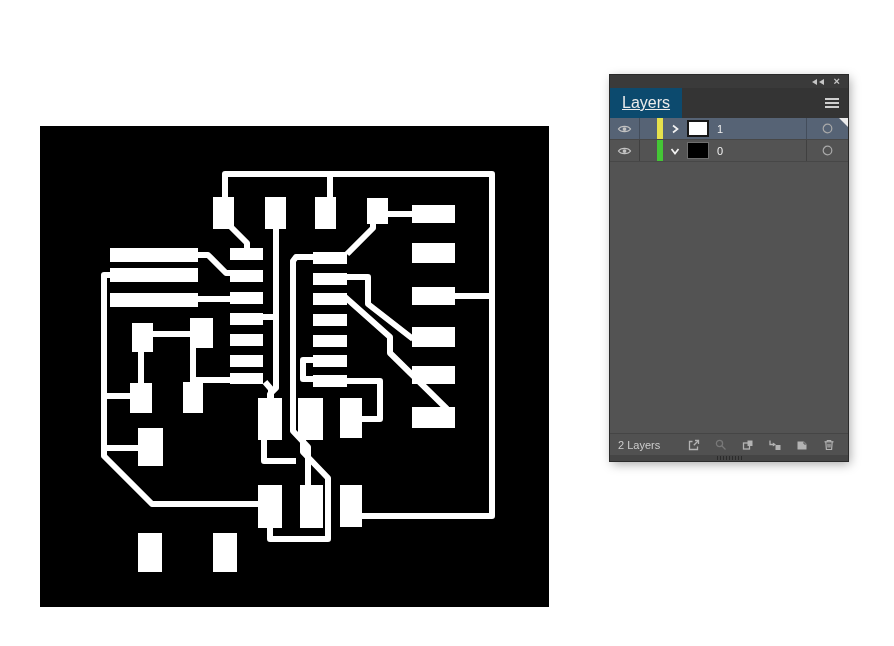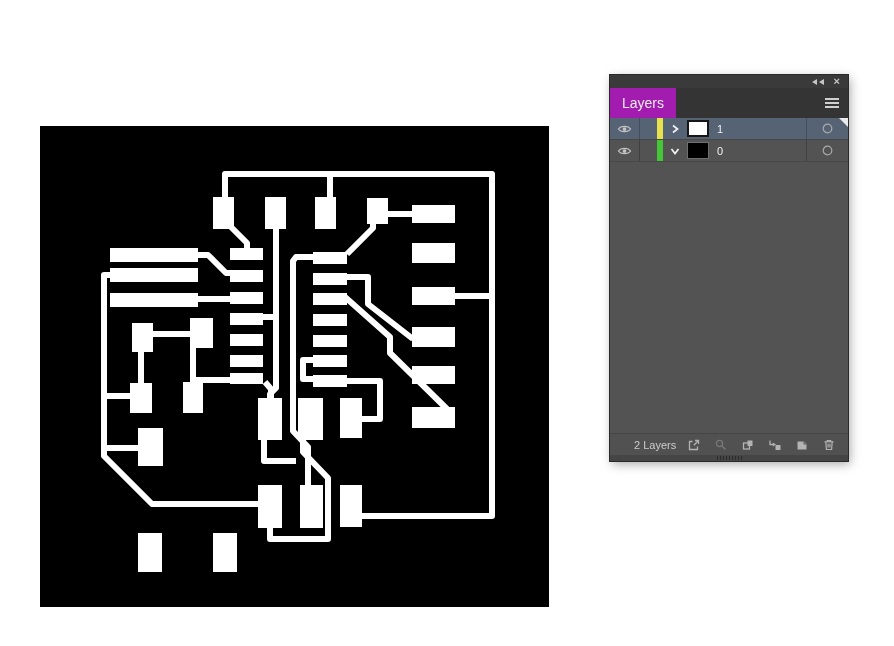--- a/index.html
+++ b/index.html
@@ -14,22 +14,22 @@
   
   .panel { position:absolute; display:flex; flex-direction:column;
            background:#535353; outline:1px solid #2a2a2a;
            box-shadow:2px 3px 10px rgba(0,0,0,0.35); }
   .minibar { height:13px; background:#3a3a3a; display:flex; align-items:center;
              justify-content:flex-end; padding:0 5px; flex:0 0 auto; }
   .tri { width:0; height:0; border-top:3px solid transparent; border-bottom:3px solid transparent;
          border-right:5px solid #c6c6c6; margin-left:2px; }
   .closex { color:#c6c6c6; font-size:11px; font-weight:bold; line-height:11px; margin-left:10px; margin-right:3px; cursor:default; }
   .tabbar { height:30px; background:#343434; display:flex; align-items:stretch; flex:0 0 auto; }
-  .tab { background:#a21caf; padding:0 12px; display:flex; align-items:center;
-         font-size:14px; color:#ececec; }
+  .tab { background:#0c4a6e; padding:0 12px; display:flex; align-items:center;
+         font-size:16px; color:#ececec;text-decoration:underline; }
   .menuicon { margin-left:auto; margin-right:9px; align-self:center; display:flex;
               flex-direction:column; gap:2px; width:14px; }
   .menuicon i { display:block; height:2px; background:#cfcfcf; }
 
   .rows { flex:0 0 auto; }
   .row { height:22px; display:flex; align-items:center; background:#535353;
          border-bottom:1px solid #474747; position:relative; }
   .cell-eye { width:30px; height:100%; display:flex; align-items:center; justify-content:center;
               border-right:1px solid rgba(0,0,0,0.22); flex:0 0 auto; }
   .cell-lock { width:17px; height:100%; flex:0 0 auto; }
@@ -41,21 +41,21 @@
   .thumb.black { background:#000000; border:1px solid #6f6f6f; }
   .rowlabel { margin-left:8px; font-size:11px; color:#f1f1f1; white-space:nowrap; }
   .cell-target { position:absolute; right:0; top:0; bottom:0; width:42px;
                  border-left:1px solid rgba(0,0,0,0.22); display:flex; align-items:center; justify-content:center; }
   .selcorner { position:absolute; right:0; top:0; width:0; height:0;
                border-left:9px solid transparent; border-top:9px solid #ebebeb; }
 
   .emptyarea { flex:1 1 auto; background:#535353; }
   .footer { height:22px; flex:0 0 auto; background:#515151; border-top:1px solid #454545;
             display:flex; align-items:center; padding:0 6px; }
-  .layercount { font-size:11px; color:#cccccc; margin-left:18px; white-space:nowrap; }
+  .layercount { font-size:11px; color:#cccccc; margin-left:2px; white-space:nowrap; }
   .ficons { display:flex; gap:12px; margin-left:auto; margin-right:6px; align-items:center; }
   .ficon { width:15px; height:15px; display:flex; align-items:center; justify-content:center; }
   .grip { height:6px; flex:0 0 auto; background:#454545; display:flex;
           align-items:center; justify-content:center; gap:2px; }
   .grip i { display:block; width:1px; height:4px; background:#2b2b2b; }
 </style>
 </head>
 <body>
 
 <div class="stage">

